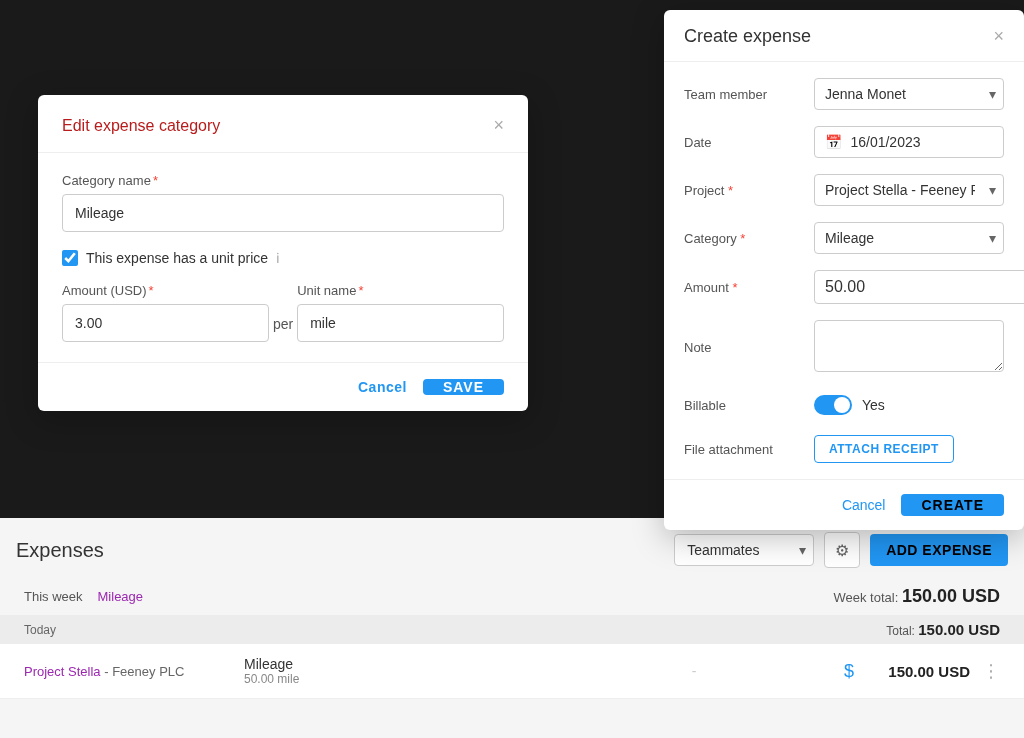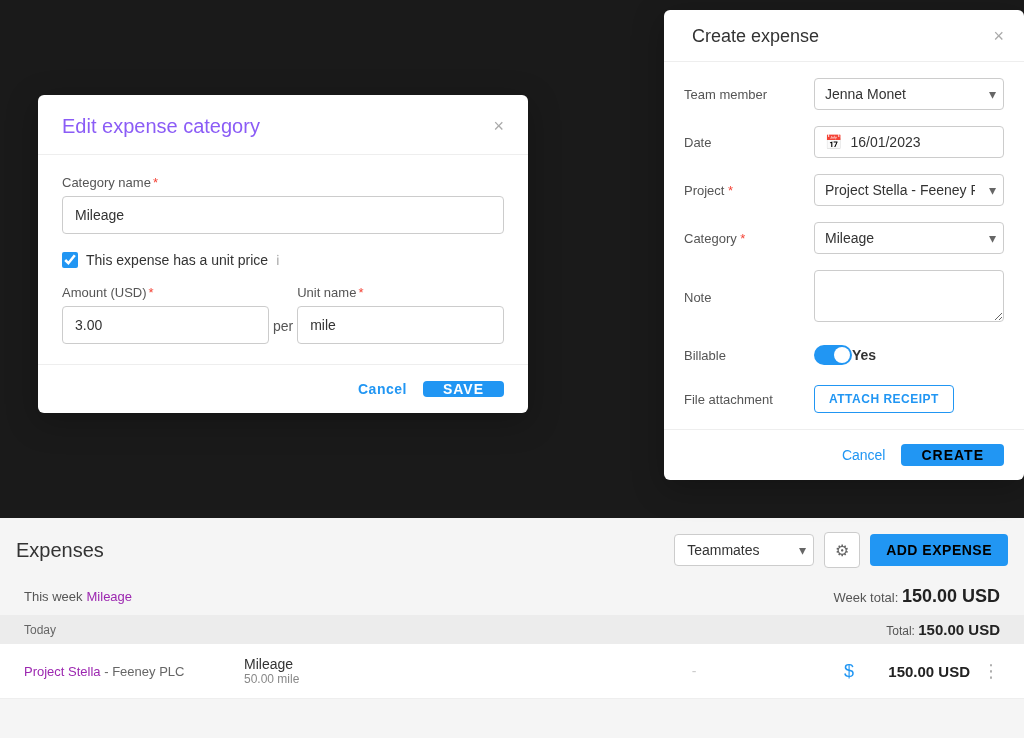--- a/index.html
+++ b/index.html
@@ -102,21 +102,21 @@
       display: flex;
       align-items: center;
       justify-content: space-between;
       padding: 4px 24px 8px;
       font-size: 13px;
     }
 
     .week-left {
       display: flex;
       align-items: center;
-      gap: 4px;
+      gap: 15px;
     }
 
     .this-week-label {
       color: #555;
       font-size: 13px;
     }
 
     .submit-link {
       color: #9c27b0;
       font-size: 13px;
@@ -235,23 +235,23 @@
 
     .modal-header {
       display: flex;
       align-items: center;
       justify-content: space-between;
       padding: 20px 24px 16px;
       border-bottom: 1px solid #eee;
     }
 
     .modal-title {
-      font-size: 20px;
+      font-size: 16px;
       font-weight: 500;
-      color: #8b5cf6;
+      color: #b91c1c;
     }
 
     .modal-close {
       color: #aaa;
       font-size: 18px;
       cursor: pointer;
       background: none;
       border: none;
     }
 
@@ -375,21 +375,20 @@
       align-items: center;
       justify-content: space-between;
       padding: 16px 20px 14px;
       border-bottom: 1px solid #eee;
     }
 
     .create-title {
       font-size: 18px;
       font-weight: 500;
       color: #333;
-      margin-left: 8px;
     }
 
     .create-body {
       padding: 8px 0;
     }
 
     .create-form-row {
       display: flex;
       align-items: center;
       padding: 8px 20px;
@@ -482,21 +481,21 @@
       padding: 8px 10px;
       font-size: 14px;
       color: #333;
       resize: vertical;
       min-height: 52px;
     }
 
     .billable-row {
       display: flex;
       align-items: center;
-      font-weight: bold;
+      gap: 10px;
     }
 
     .toggle {
       width: 38px;
       height: 20px;
       background: #2196F3;
       border-radius: 10px;
       position: relative;
       cursor: pointer;
     }
@@ -702,20 +701,31 @@
       </span>
       <div class="create-value">
         <div class="create-select-wrapper">
           <select class="create-select">
             <option>Mileage</option>
           </select>
         </div>
       </div>
     </div>
 
+    <div class="create-form-row">
+      <span class="create-label">
+        <span>Amount</span><span class="create-required"> *</span>
+      </span>
+      <div class="create-value">
+        <div class="amount-row">
+          <input type="text" class="amount-input" value="50.00" style="">
+
+        </div>
+      </div>
+    </div>
 
     <div class="create-form-row">
       <span class="create-label">Note</span>
       <div class="create-value">
         <textarea class="note-textarea" style=""></textarea>
       </div>
     </div>
 
     <div class="create-form-row">
       <span class="create-label">Billable</span>

